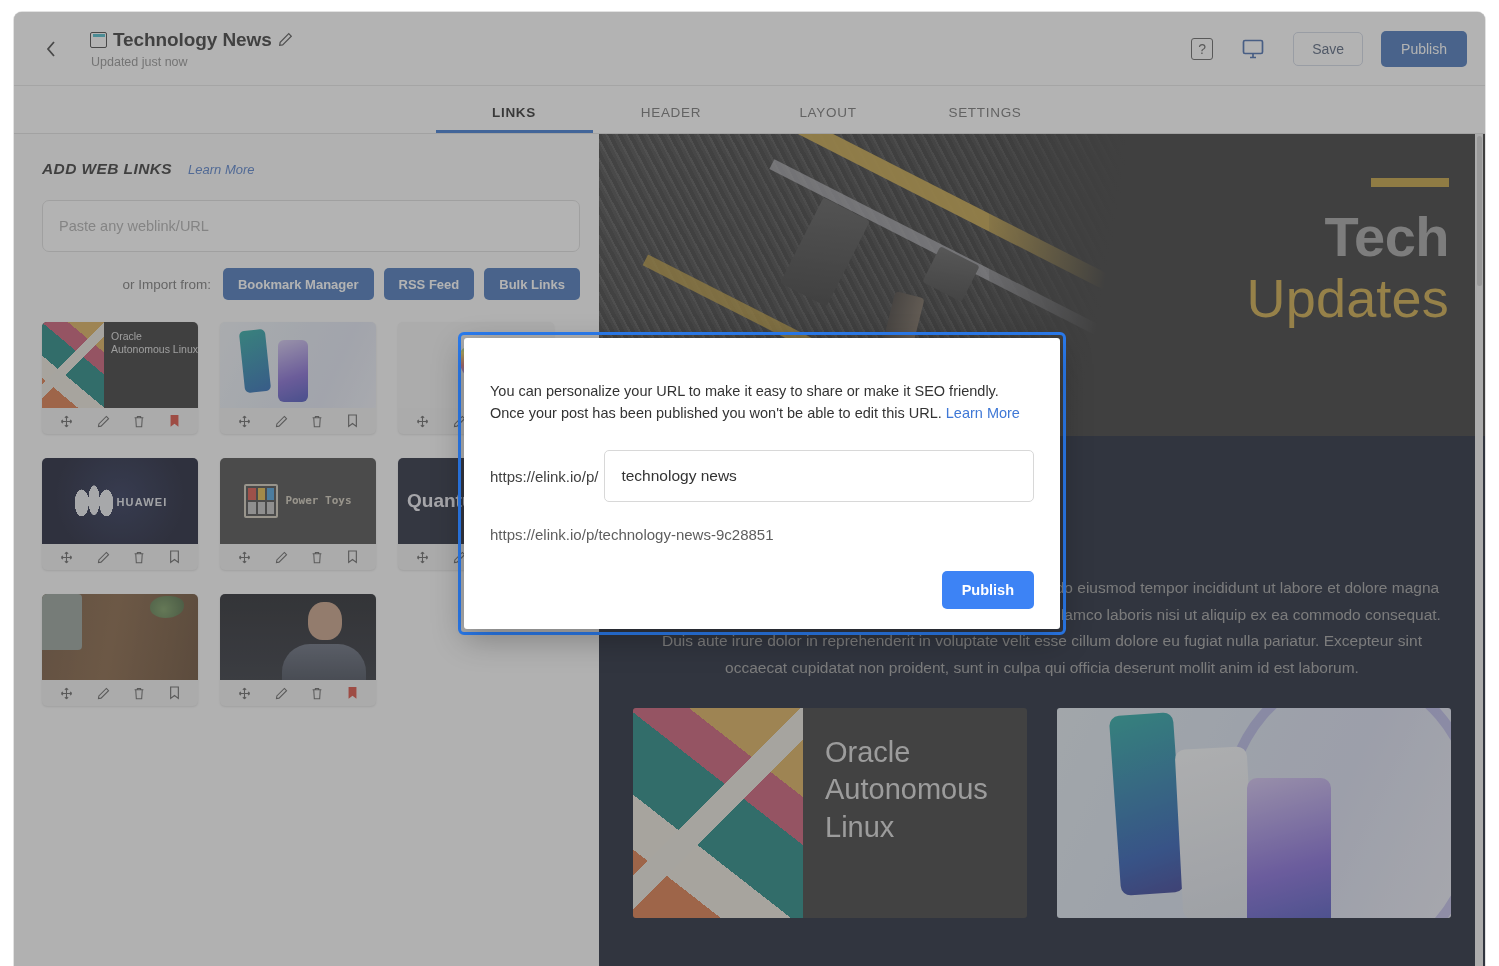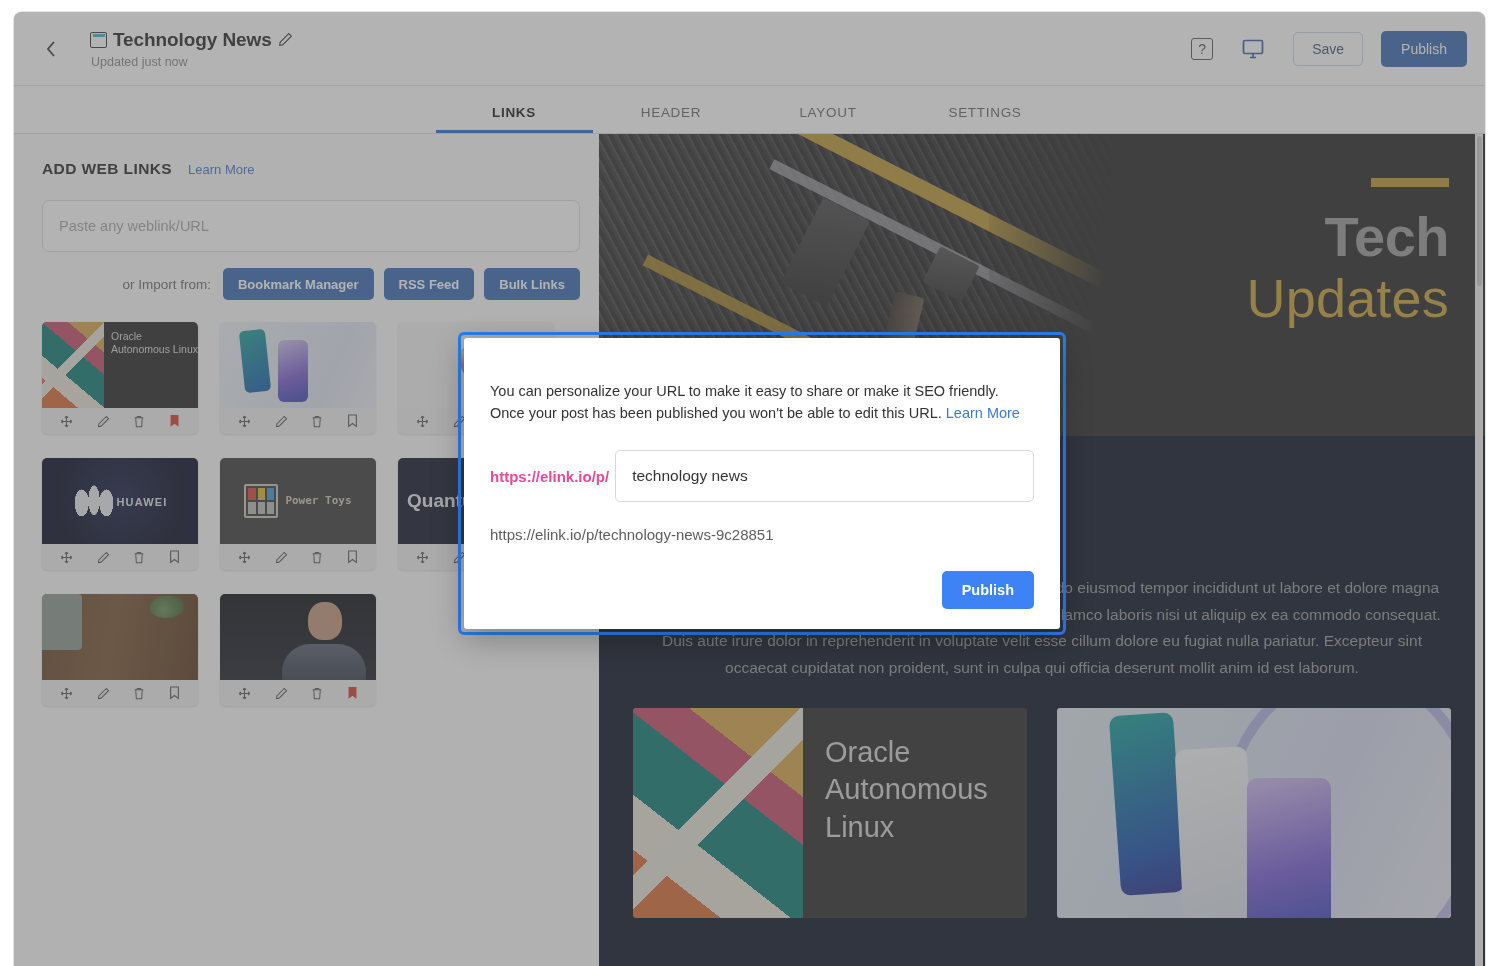--- a/index.html
+++ b/index.html
@@ -136,21 +136,21 @@
     background: #fafafa;
   }
 
   
   .left {
     width: 585px;
     background: #fbfbfb;
     padding: 26px 22px 0 28px;
     overflow: hidden;
   }
-  .section-head { display: flex; align-items: baseline; gap: 16px; }
+  .section-head { display: flex; align-items: baseline; gap: 16px; font-style: italic; }
   .section-title {
     font-size: 15.5px; font-weight: 700; color: #2c2c2c; letter-spacing: 0.4px;
   }
   .learn-link { font-size: 13px; color: #4a78c8; cursor: pointer; }
 
   .url-input {
     margin-top: 22px;
     width: 538px; height: 52px;
     border: 1px solid #dddddd;
     border-radius: 7px;
@@ -422,21 +422,21 @@
   }
   .modal-desc {
     margin-top: 18px;
     font-size: 14.5px; line-height: 1.52; color: #333;
   }
   .modal-desc a { color: #3f78d6; text-decoration: none; cursor: pointer; }
   .modal-url-row {
     margin-top: 26px;
     display: flex; align-items: center; gap: 6px;
   }
-  .modal-prefix { font-size: 15px; font-weight: 700; color: #ec4899; white-space: nowrap; }
+  .modal-prefix { font-size: 15px; font-weight: 400; color: #404040; white-space: nowrap; }
   .modal-input {
     flex: 1; height: 52px;
     border: 1px solid #d8d8d8; border-radius: 5px;
     padding: 0 16px; font-size: 15.5px; color: #333;
     font-family: inherit;
     background: #fff;
   }
   .modal-preview {
     margin-top: 24px;
     font-size: 15px; color: #5e5e5e;

